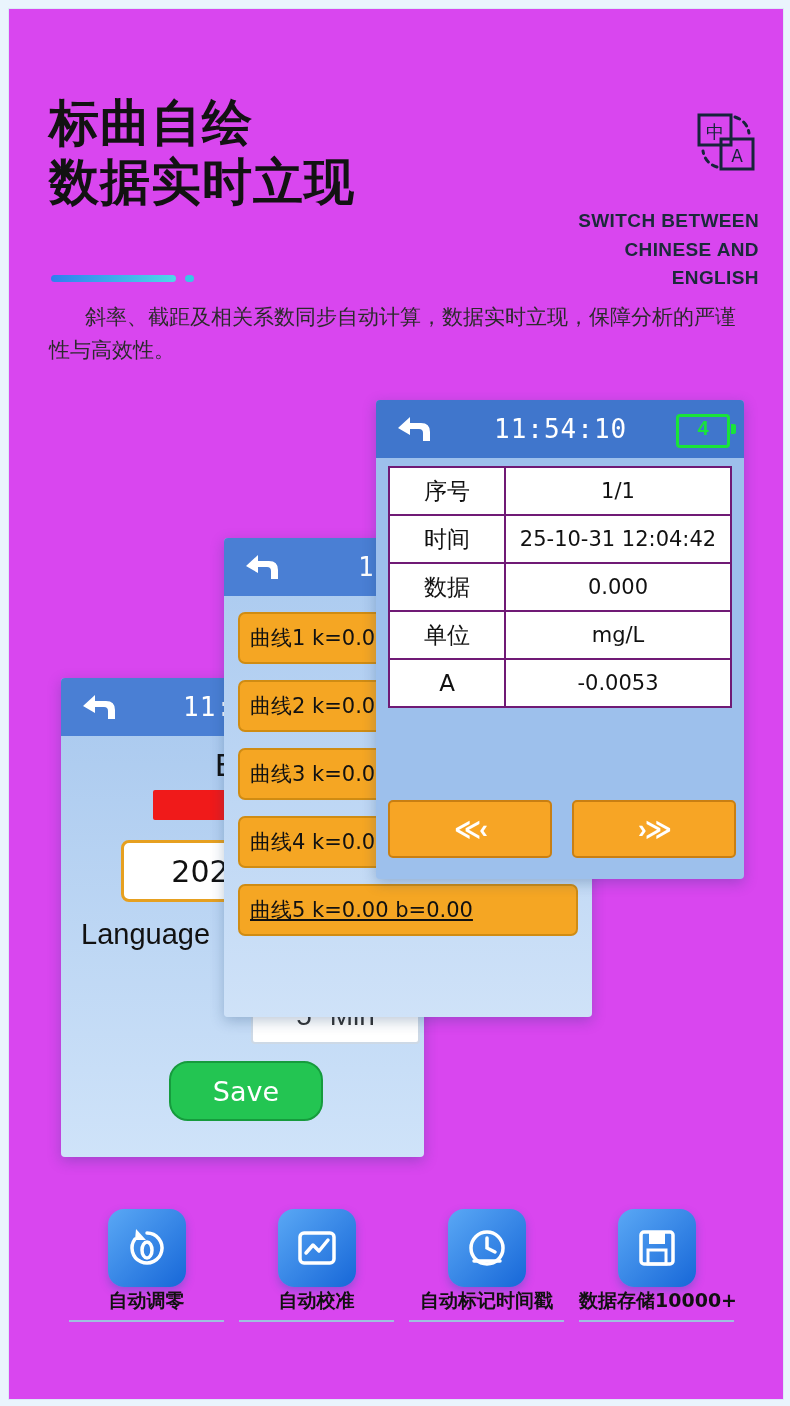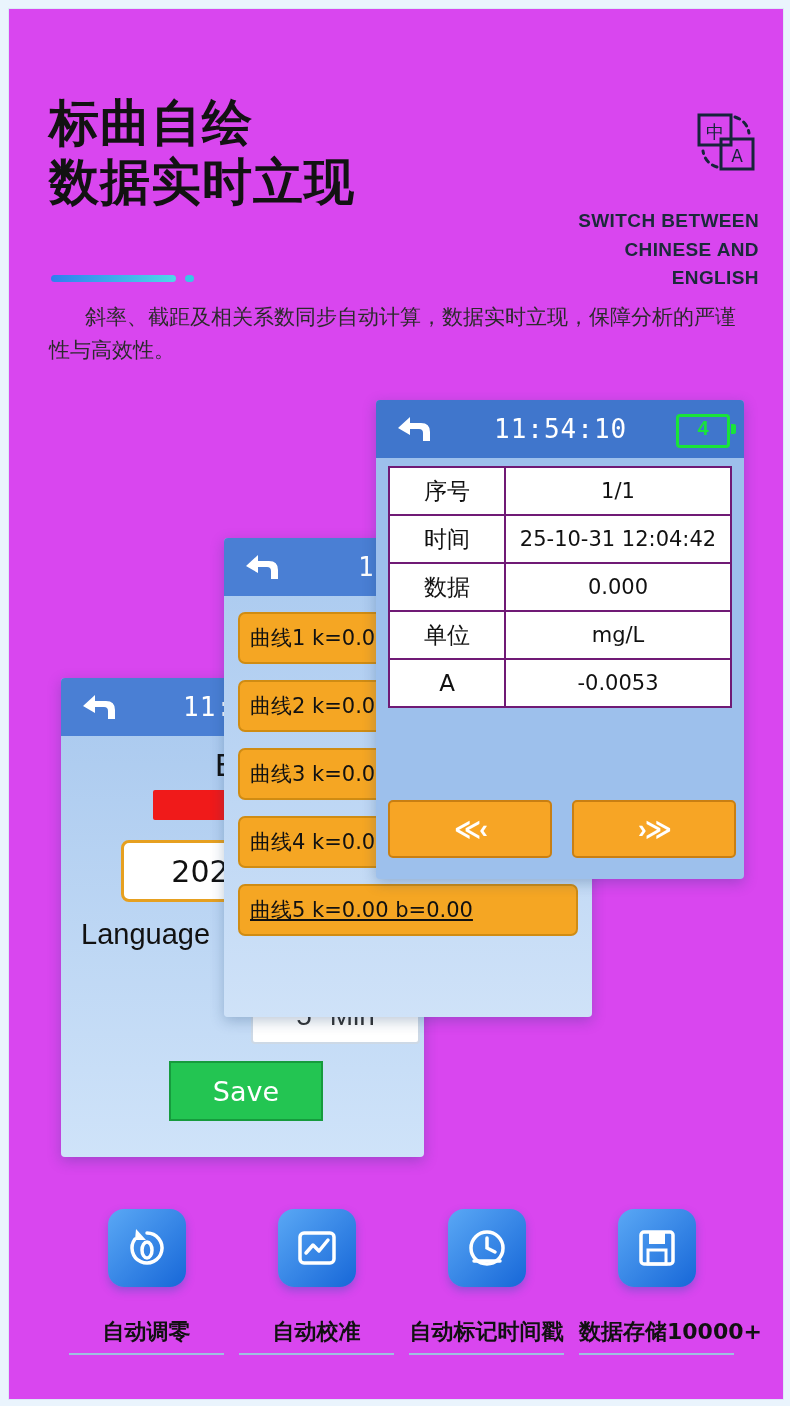--- a/index.html
+++ b/index.html
@@ -171,41 +171,41 @@
     margin-left:8px;
   }
   .sleep-box{
     position:absolute;left:190px;top:310px;width:165px;height:52px;
     background:#fff;border:2px solid #cdd9e6;border-radius:4px;
     display:flex;align-items:center;justify-content:center;gap:18px;
     font-size:28px;color:#333;
   }
   .save-btn{
     position:absolute;left:108px;top:383px;width:150px;height:56px;
-    background:#23c552;border:2px solid #169b3d;border-radius:0;
+    background:#23c552;border:2px solid #169b3d;border-radius:19px;
     color:#fff;font-size:27px;
     display:flex;align-items:center;justify-content:center;
     font-family:"DejaVu Sans",sans-serif;
   }
 
   
   .features{
     position:absolute;left:60px;top:1200px;width:665px;height:160px;
     display:flex;justify-content:space-between;
   }
   .feature{width:155px;text-align:center;position:relative;}
   .feature .tile{
     width:78px;height:78px;margin:0 auto;
     border-radius:16px;
     background:linear-gradient(135deg,#5aa8f5 0%,#1767d8 100%);
     box-shadow:0 4px 8px rgba(30,90,170,.35);
     display:flex;align-items:center;justify-content:center;
   }
   .feature .cap{
-    margin-top:30px;font-size:22px;color:#111;font-weight:bold;
+    margin-top:1px;font-size:19px;color:#111;font-weight:bold;
     font-family:"DejaVu Sans",sans-serif;white-space:nowrap;
   }
   .feature .cap-underline{
     margin:6px auto 0;height:2px;background:#9fbfdf;width:100%;
   }
 </style>
 </head>
 <body>
 
 <div class="page">

